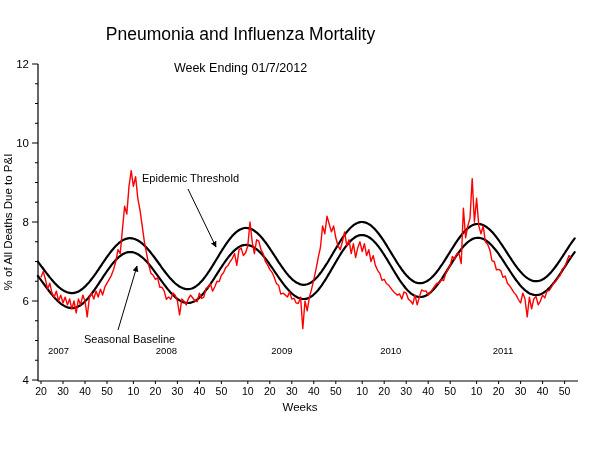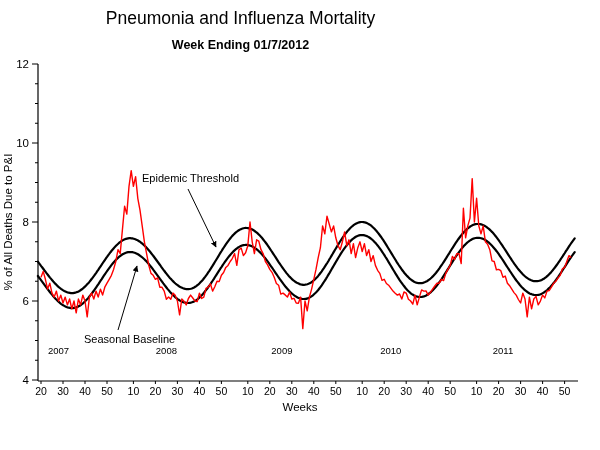--- a/index.html
+++ b/index.html
@@ -1,20 +1,20 @@
 <!DOCTYPE html>
 <html><head>
 <meta charset="utf-8">
 <style>
   html,body{margin:0;padding:0;background:#fff;}
   .stage{position:relative;width:600px;height:450px;background:#ffffff;overflow:hidden;
          font-family:"Liberation Sans",sans-serif;color:#000;}
-  .titles{position:absolute;top:8px;left:0;width:481px;text-align:center;}
+  .titles{position:absolute;top:24px;left:0;width:481px;text-align:center;}
   .t-big{font-size:17.5px;line-height:21px;font-weight:400;}
-  .t-sub{font-size:12.5px;line-height:16px;font-weight:bold;margin-top:8px;}
+  .t-sub{font-size:12.5px;line-height:16px;font-weight:normal;margin-top:15px;}
   svg.chart{position:absolute;left:0;top:0;}
   svg text{fill:#000000;font-family:"Liberation Sans",sans-serif;}
   .axt{font-size:11.5px;}
   .ann{font-size:11px;}
   .arrow{stroke:#000;stroke-width:1;}
 </style>
 </head>
 <body>
 
 <div class="stage">

